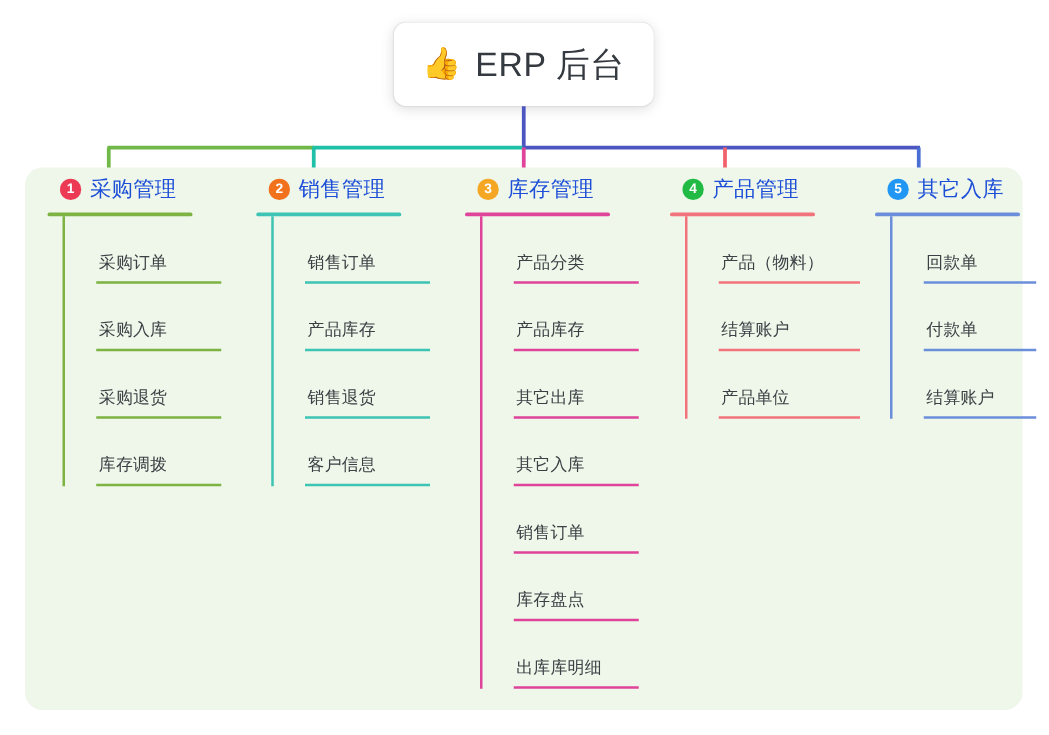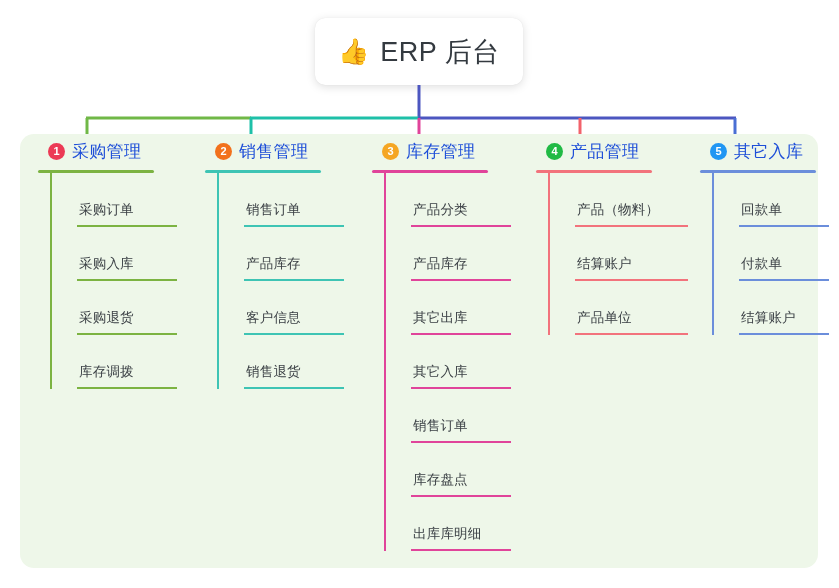--- a/index.html
+++ b/index.html
@@ -215,27 +215,27 @@
           <div class="spine" style="background: rgb(62, 196, 180); left: 20px;"></div>
           <div class="leaf">
             <span class="leaf-label">销售订单</span>
             <div class="leaf-rule" style="background: rgb(62, 196, 180); width: 100px; left: 20px;"></div>
           </div>
           <div class="leaf">
             <span class="leaf-label">产品库存</span>
             <div class="leaf-rule" style="background: rgb(62, 196, 180); width: 100px; left: 20px;"></div>
           </div>
           <div class="leaf">
+            <span class="leaf-label">销售退货</span>
+            <div class="leaf-rule" style="background: rgb(62, 196, 180); width: 100px; left: 20px;"></div>
+          </div>
+          <div class="leaf">
             <span class="leaf-label">客户信息</span>
             <div class="leaf-rule" style="background: rgb(62, 196, 180); width: 100px; left: 20px;"></div>
           </div>
-          <div class="leaf">
-            <span class="leaf-label">销售退货</span>
-            <div class="leaf-rule" style="background: rgb(62, 196, 180); width: 100px; left: 20px;"></div>
-          </div>
         </div>
       </div>
       <div class="column" style="left: 364px; width: 160px;">
         <div class="col-head">
           <span class="badge" style="background: rgb(245, 166, 35);">3</span>
           <span class="col-name">库存管理</span>
         </div>
         <div class="head-rule" style="background: rgb(224, 68, 154); width: 116px; margin-left: 8px;"></div>
         <div class="col-body">
           <div class="spine" style="background: rgb(224, 68, 154); left: 20px;"></div>

